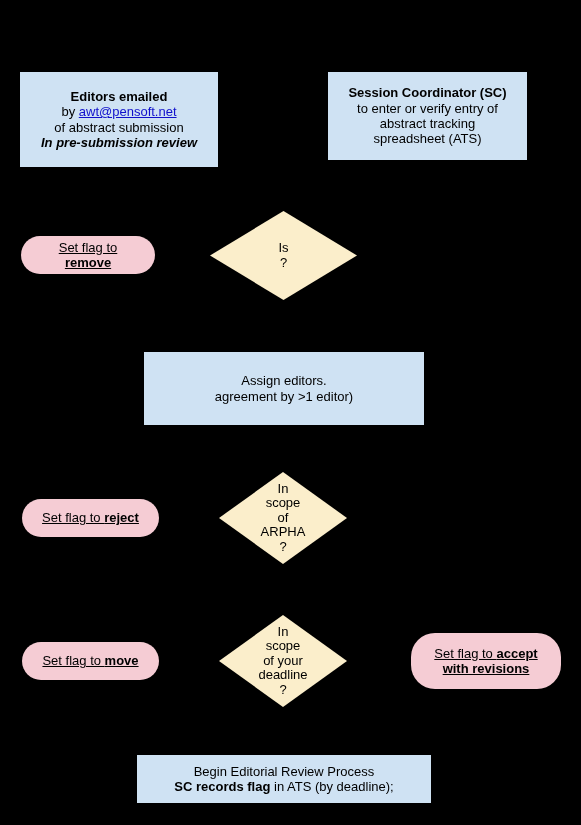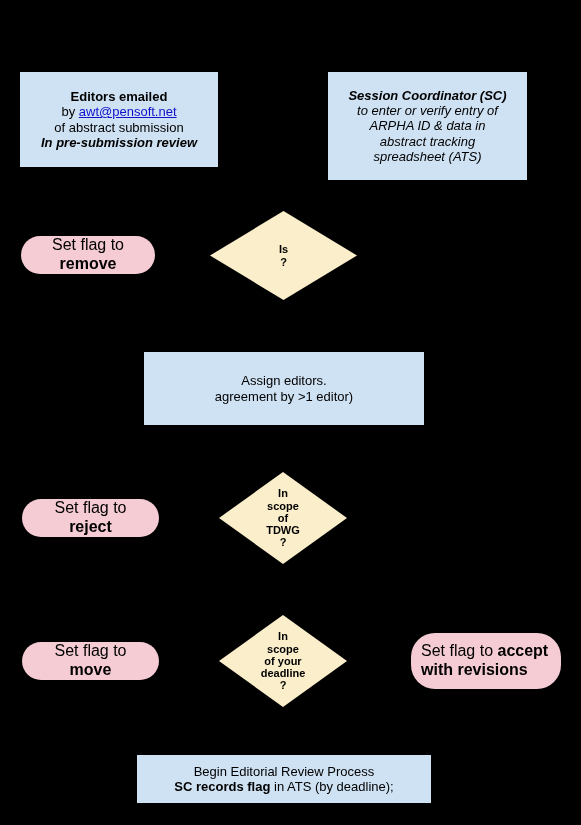--- a/index.html
+++ b/index.html
@@ -34,39 +34,39 @@
     background: #cfe2f3;
     font-size: 13px;
   }
   .process .inner {
     padding: 0 6px;
     width: 100%;
   }
   .terminator {
     background: #f5ccd4;
     border-radius: 22px;
-    font-size: 16px;
+    font-size: 13px;
+    text-decoration: underline;
   }
   .terminator.wide-radius {
     border-radius: 24px;
   }
   .terminator .inner {
     padding: 0 10px;
     width: 100%;
   }
   .terminator.left-align {
     justify-content: flex-start;
   }
   .terminator.left-align .inner {
-    text-align: left;
+    text-align: center;
   }
   .decision {
     background: transparent;
-    font-size: 11px;
-    font-weight: bold;
+    font-size: 13px;
   }
   .decision .shape {
     position: absolute;
     left: 0; top: 0;
     width: 100%;
     height: 100%;
   }
   .decision .inner {
     position: relative;
     z-index: 2;
@@ -103,25 +103,24 @@
 
 <div class="node process" style="left:20px; top:72px; width:198px; height:95px;">
   <div class="inner">
     <div><b>Editors emailed</b></div>
     <div><span>by </span><span class="lnk">awt@pensoft.net</span></div>
     <div>of abstract submission</div>
     <div class="bold-italic">In pre-submission review</div>
   </div>
 </div>
 
-<div class="node process" style="left:328px; top:72px; width:199px; height:108px;font-style:italic;">
+<div class="node process" style="left:328px; top:72px; width:199px; height:88px;">
   <div class="inner">
     <div><b>Session Coordinator (SC)</b></div>
     <div>to enter or verify entry of</div>
-    <div>ARPHA ID &amp; data in</div>
     <div>abstract tracking</div>
     <div>spreadsheet (ATS)</div>
   </div>
 </div>
 
 <div class="node terminator" style="left:21px; top:236px; width:134px; height:38px;">
   <div class="inner">
     <div>Set flag to</div>
     <div><b>remove</b></div>
   </div>
@@ -151,21 +150,21 @@
 </div>
 
 <div class="node decision" style="left:219px; top:472px; width:128px; height:92px;">
   <svg class="shape" viewBox="0 0 128 92" preserveAspectRatio="none">
     <polygon points="64,0 128,46 64,92 0,46" fill="#fbeecb"></polygon>
   </svg>
   <div class="inner">
     <div>In</div>
     <div>scope</div>
     <div>of</div>
-    <div>TDWG</div>
+    <div>ARPHA</div>
     <div>?</div>
   </div>
 </div>
 
 <div class="node terminator" style="left:22px; top:642px; width:137px; height:38px;">
   <div class="inner">
     <span>Set flag to </span><b>move</b>
   </div>
 </div>
 

